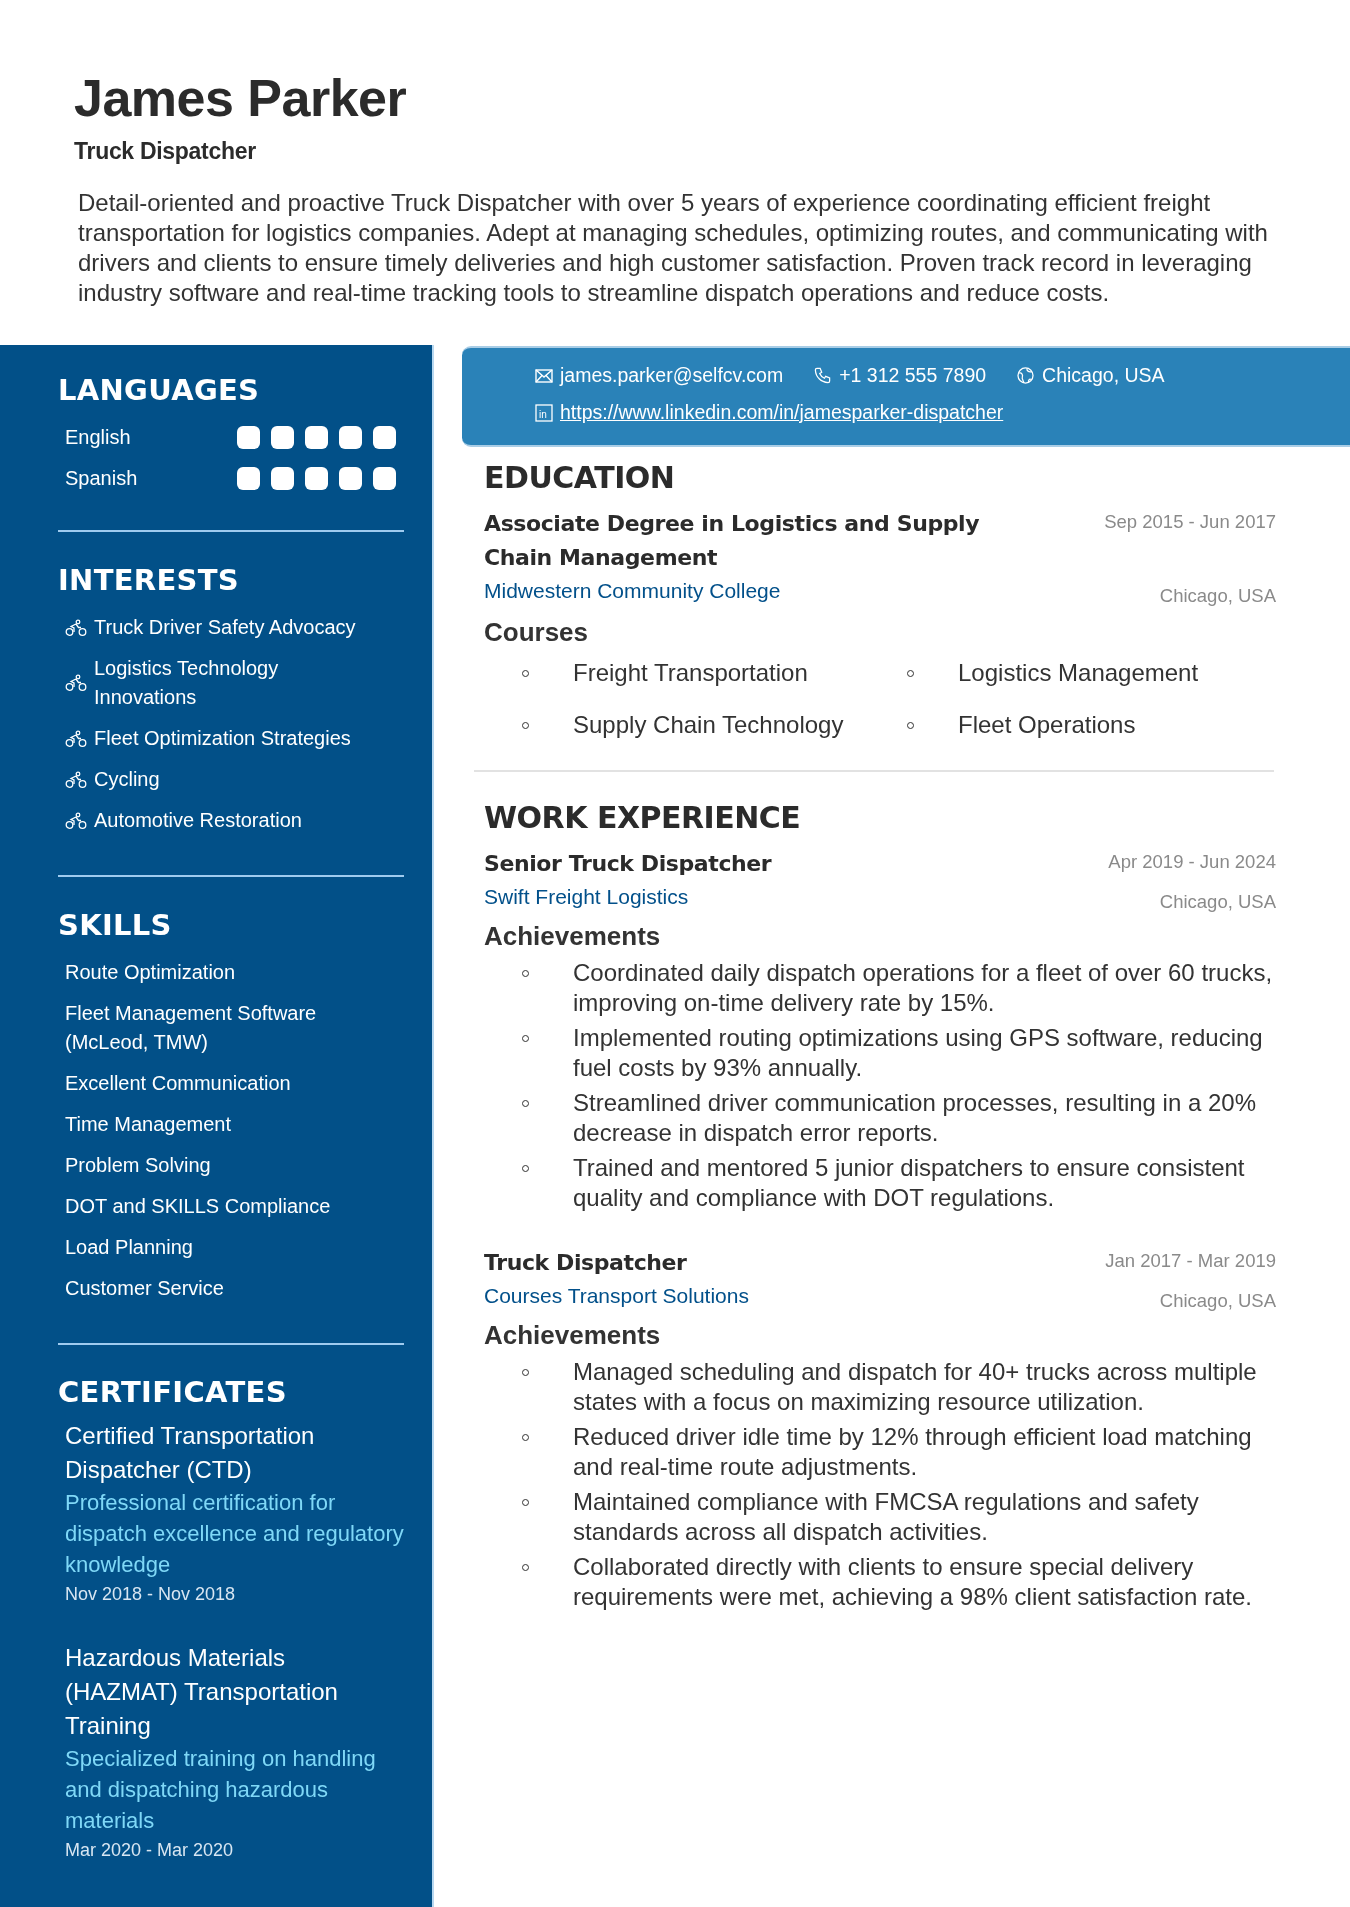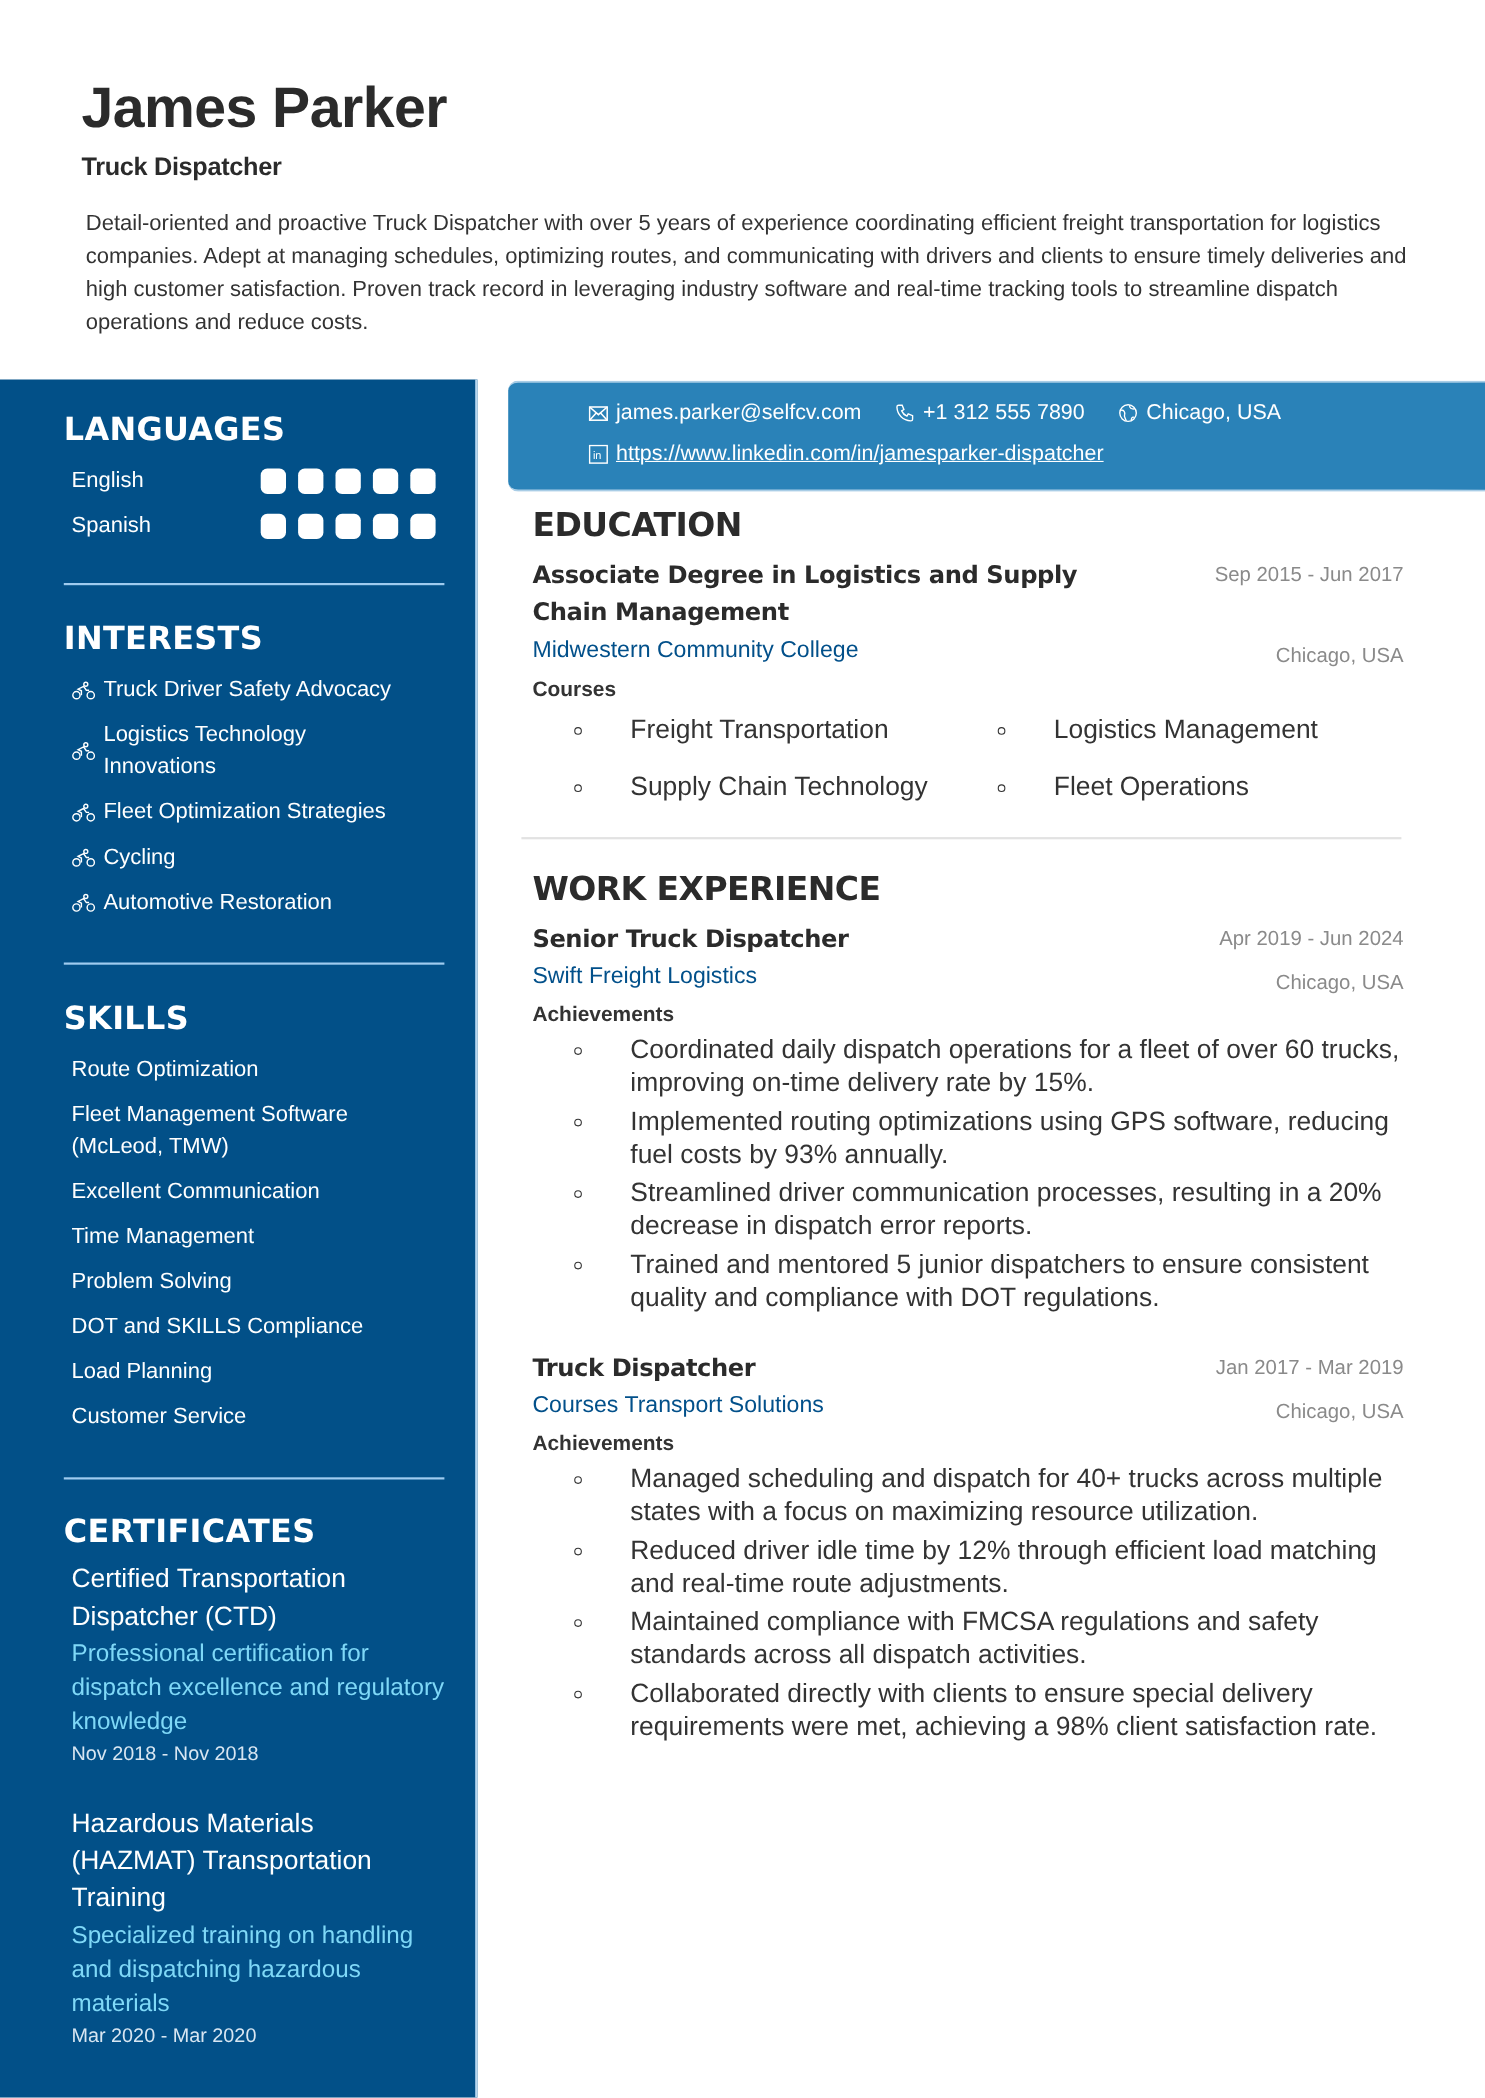--- a/index.html
+++ b/index.html
@@ -2,21 +2,21 @@
 <html><head>
   <meta charset="utf-8">
   <style>
     * { box-sizing: border-box; margin: 0; padding: 0; }
     html, body { width: 1350px; height: 1907px; background: #ffffff; overflow: hidden; }
     body { font-family: "DejaVu Sans", "Liberation Sans", sans-serif; color: #2b2b2b; position: relative; }
 
     .header { position: absolute; left: 0; top: 0; width: 1350px; height: 345px; }
     .name { position: absolute; left: 74px; top: 68px; font-size: 52px; font-weight: 700; color: #2b2b2b; letter-spacing: -0.5px; font-family: "Liberation Sans", sans-serif; }
     .job-title { position: absolute; left: 74px; top: 138px; font-size: 23px; font-weight: 700; color: #2b2b2b; font-family: "Liberation Sans", sans-serif; letter-spacing: -0.3px; }
-    .summary { position: absolute; left: 78px; top: 188px; width: 1210px; font-size: 20px; line-height: 30px; color: #333333; font-family: "Liberation Sans", sans-serif; }
+    .summary { position: absolute; left: 78px; top: 188px; width: 1210px; font-size: 24px; line-height: 30px; color: #333333; font-family: "Liberation Sans", sans-serif; }
 
     .sidebar { position: absolute; left: 0; top: 345px; width: 434px; height: 1562px; background: #025088; border-right: 2px solid #b8d8f0; }
     .sb-section { position: absolute; left: 58px; width: 346px; }
     .sb-heading { font-family: "DejaVu Sans", sans-serif; font-weight: 700; font-size: 29px; color: #ffffff; letter-spacing: 0.3px; }
     .sb-divider { position: absolute; left: 58px; width: 346px; height: 2px; background: #9fcbef; }
 
     .lang-row { position: relative; height: 41px; display: flex; align-items: center; }
     .lang-name { font-size: 20px; color: #ffffff; font-family: "Liberation Sans", sans-serif; position: absolute; left: 7px; }
     .dots { position: absolute; left: 179px; display: flex; gap: 11px; }
     .dot { width: 23px; height: 23px; border-radius: 6px; background: #ffffff; }
@@ -37,21 +37,21 @@
     .contact-item svg { margin-right: 7px; }
     .contact-link { color: #ffffff; text-decoration: underline; }
 
     .main { position: absolute; left: 484px; top: 460px; width: 792px; }
     .m-heading { font-family: "DejaVu Sans", sans-serif; font-weight: 700; font-size: 30px; color: #2b2b2b; letter-spacing: -0.5px; }
     .entry { position: relative; }
     .entry-title { font-family: "DejaVu Sans", sans-serif; font-weight: 700; font-size: 22px; line-height: 34px; color: #2b2b2b; letter-spacing: -0.4px; }
     .entry-date { position: absolute; right: 0; font-size: 18.5px; color: #8a8a8a; font-family: "Liberation Sans", sans-serif; }
     .entry-org { font-size: 21px; line-height: 32px; color: #02508a; font-family: "Liberation Sans", sans-serif; }
     .entry-loc { position: absolute; right: 0; font-size: 18.5px; color: #8a8a8a; font-family: "Liberation Sans", sans-serif; }
-    .sub-label { font-size: 19px; font-weight: 700; color: #333333; font-family: "Liberation Sans", sans-serif; }
+    .sub-label { font-size: 26px; font-weight: 700; color: #333333; font-family: "Liberation Sans", sans-serif; }
     .courses { display: grid; grid-template-columns: 385px 360px; row-gap: 22px; padding-left: 38px; margin-top: 10px; }
     .course, .ach { display: flex; font-size: 24px; color: #333333; font-family: "Liberation Sans", sans-serif; line-height: 30px; gap: 32px; }
     .bullet { flex: 0 0 19px; display: flex; align-items: flex-start; padding-top: 12px; }
     .bullet span { display: block; width: 7px; height: 7px; border: 1.5px solid #333; border-radius: 50%; }
     .achs { padding-left: 38px; margin-top: 6px; }
     .ach { margin-bottom: 5px; width: 760px; }
     .m-divider { height: 1.5px; background: #e2e2e2; width: 800px; margin-left: -10px; }
   </style>
 </head>
 <body>

